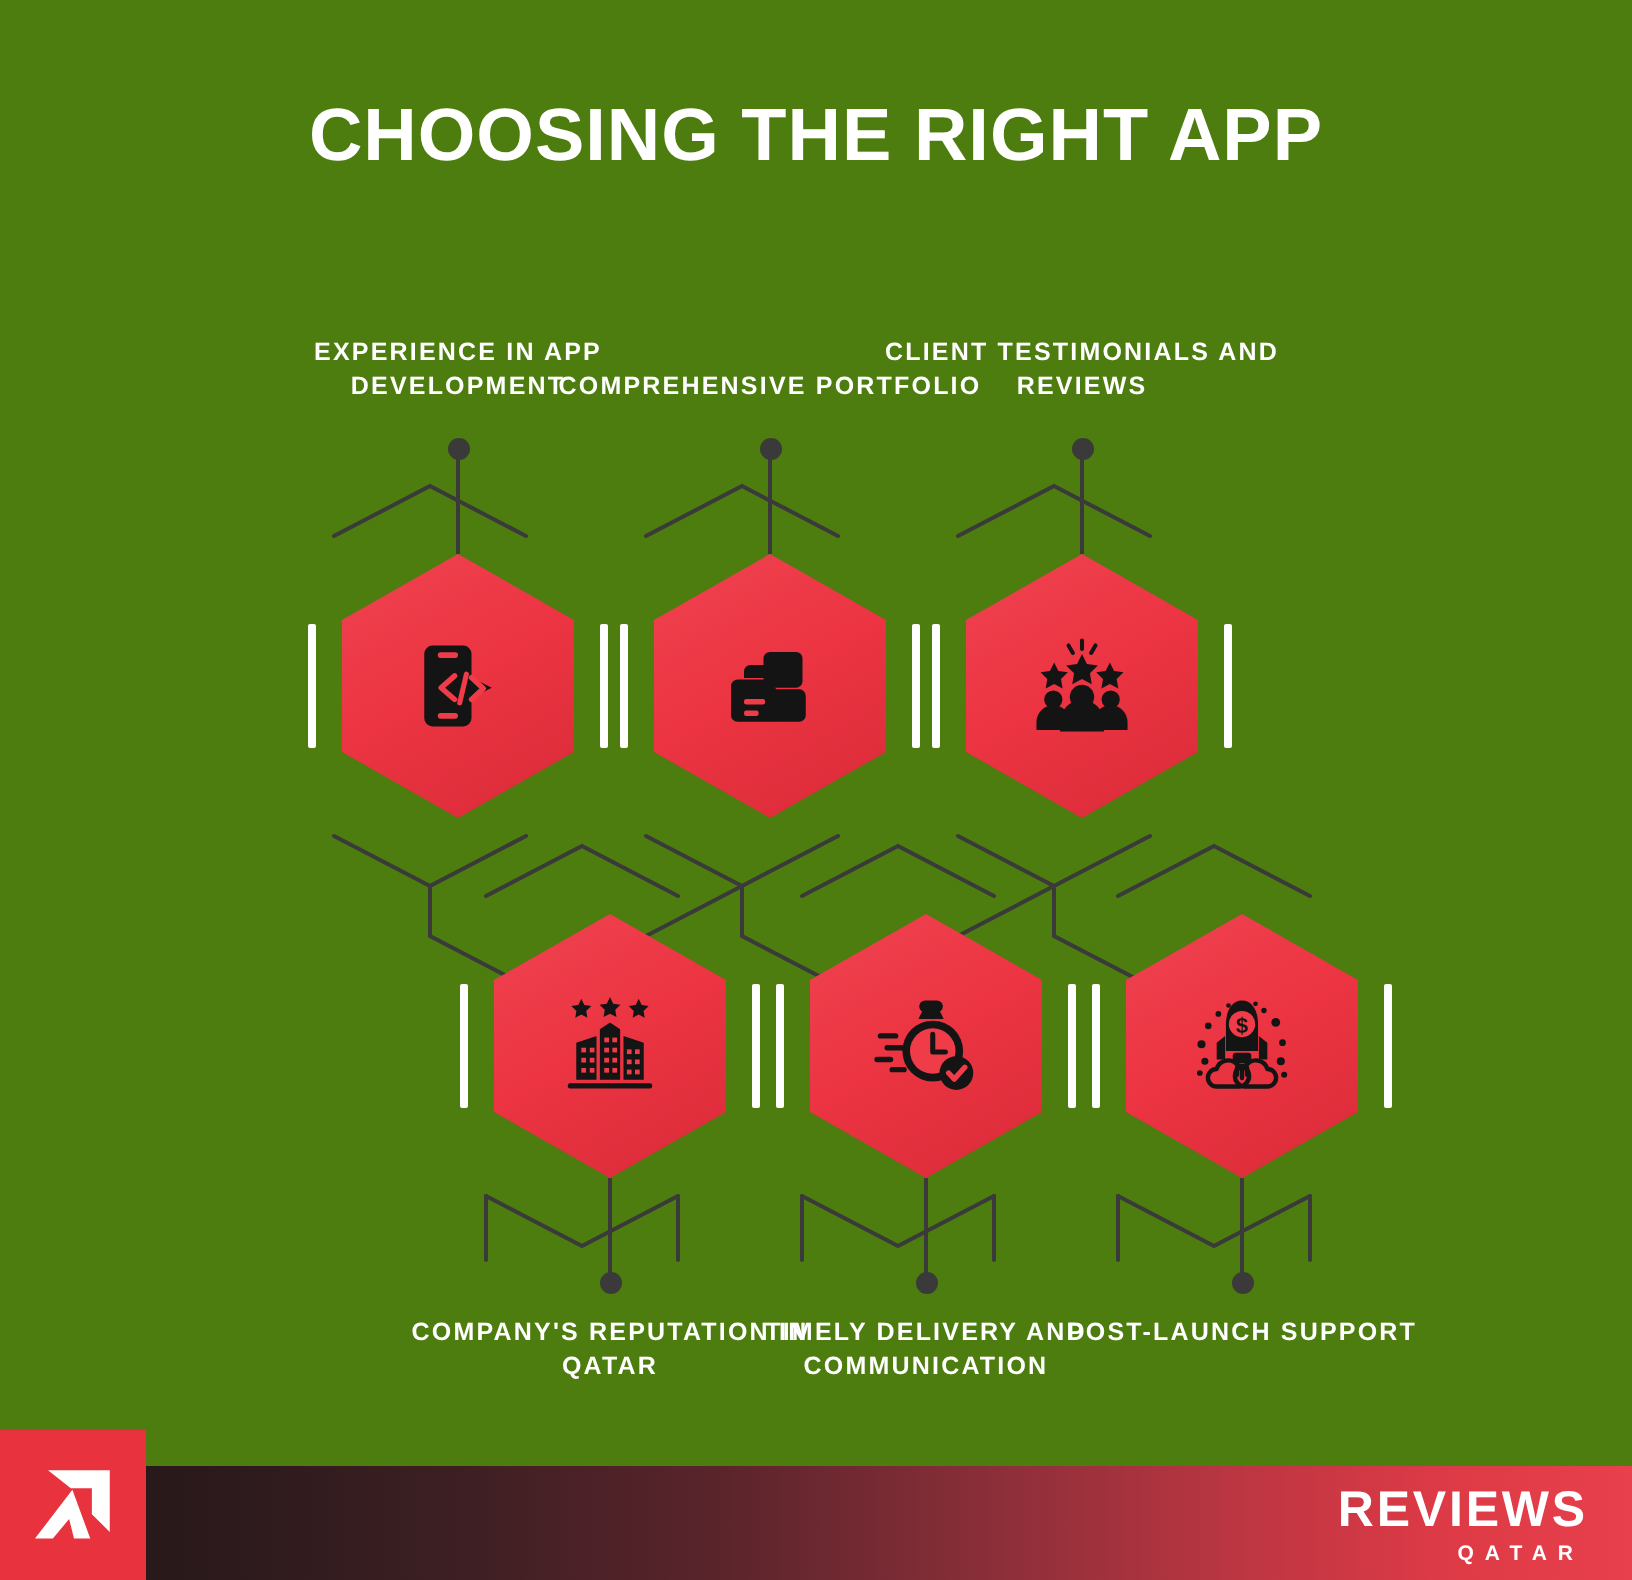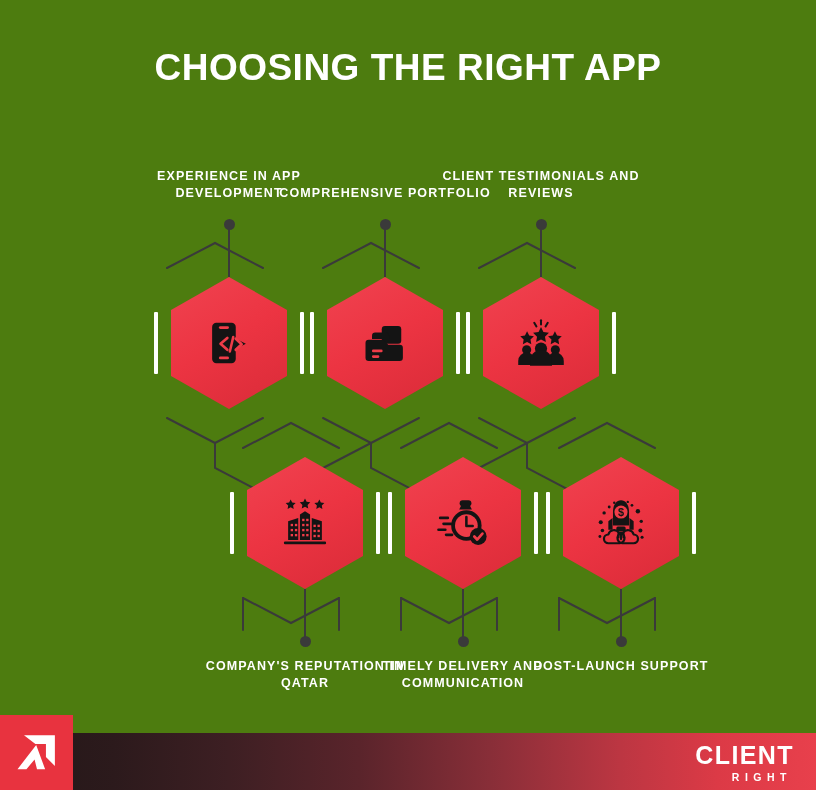--- a/index.html
+++ b/index.html
@@ -392,17 +392,17 @@
   <div id="footer"></div>
 
   <div id="logo-mark">
     <svg viewBox="0 0 64 64" width="52" height="52" fill="#ffffff">
       <path d="M16 10 H54 V48 L43 37 V21 H30 Z"></path>
       <path d="M8 52 L31 22 L42 52 H32 L29 40 L19 52 Z"></path>
     </svg>
   </div>
 
   <div id="brand">
-    <div id="brand-name">CLIENT</div>
-    <div id="brand-sub">RIGHT</div>
+    <div id="brand-name">REVIEWS</div>
+    <div id="brand-sub">QATAR</div>
   </div>
 
 </div>
 
 </body></html>

